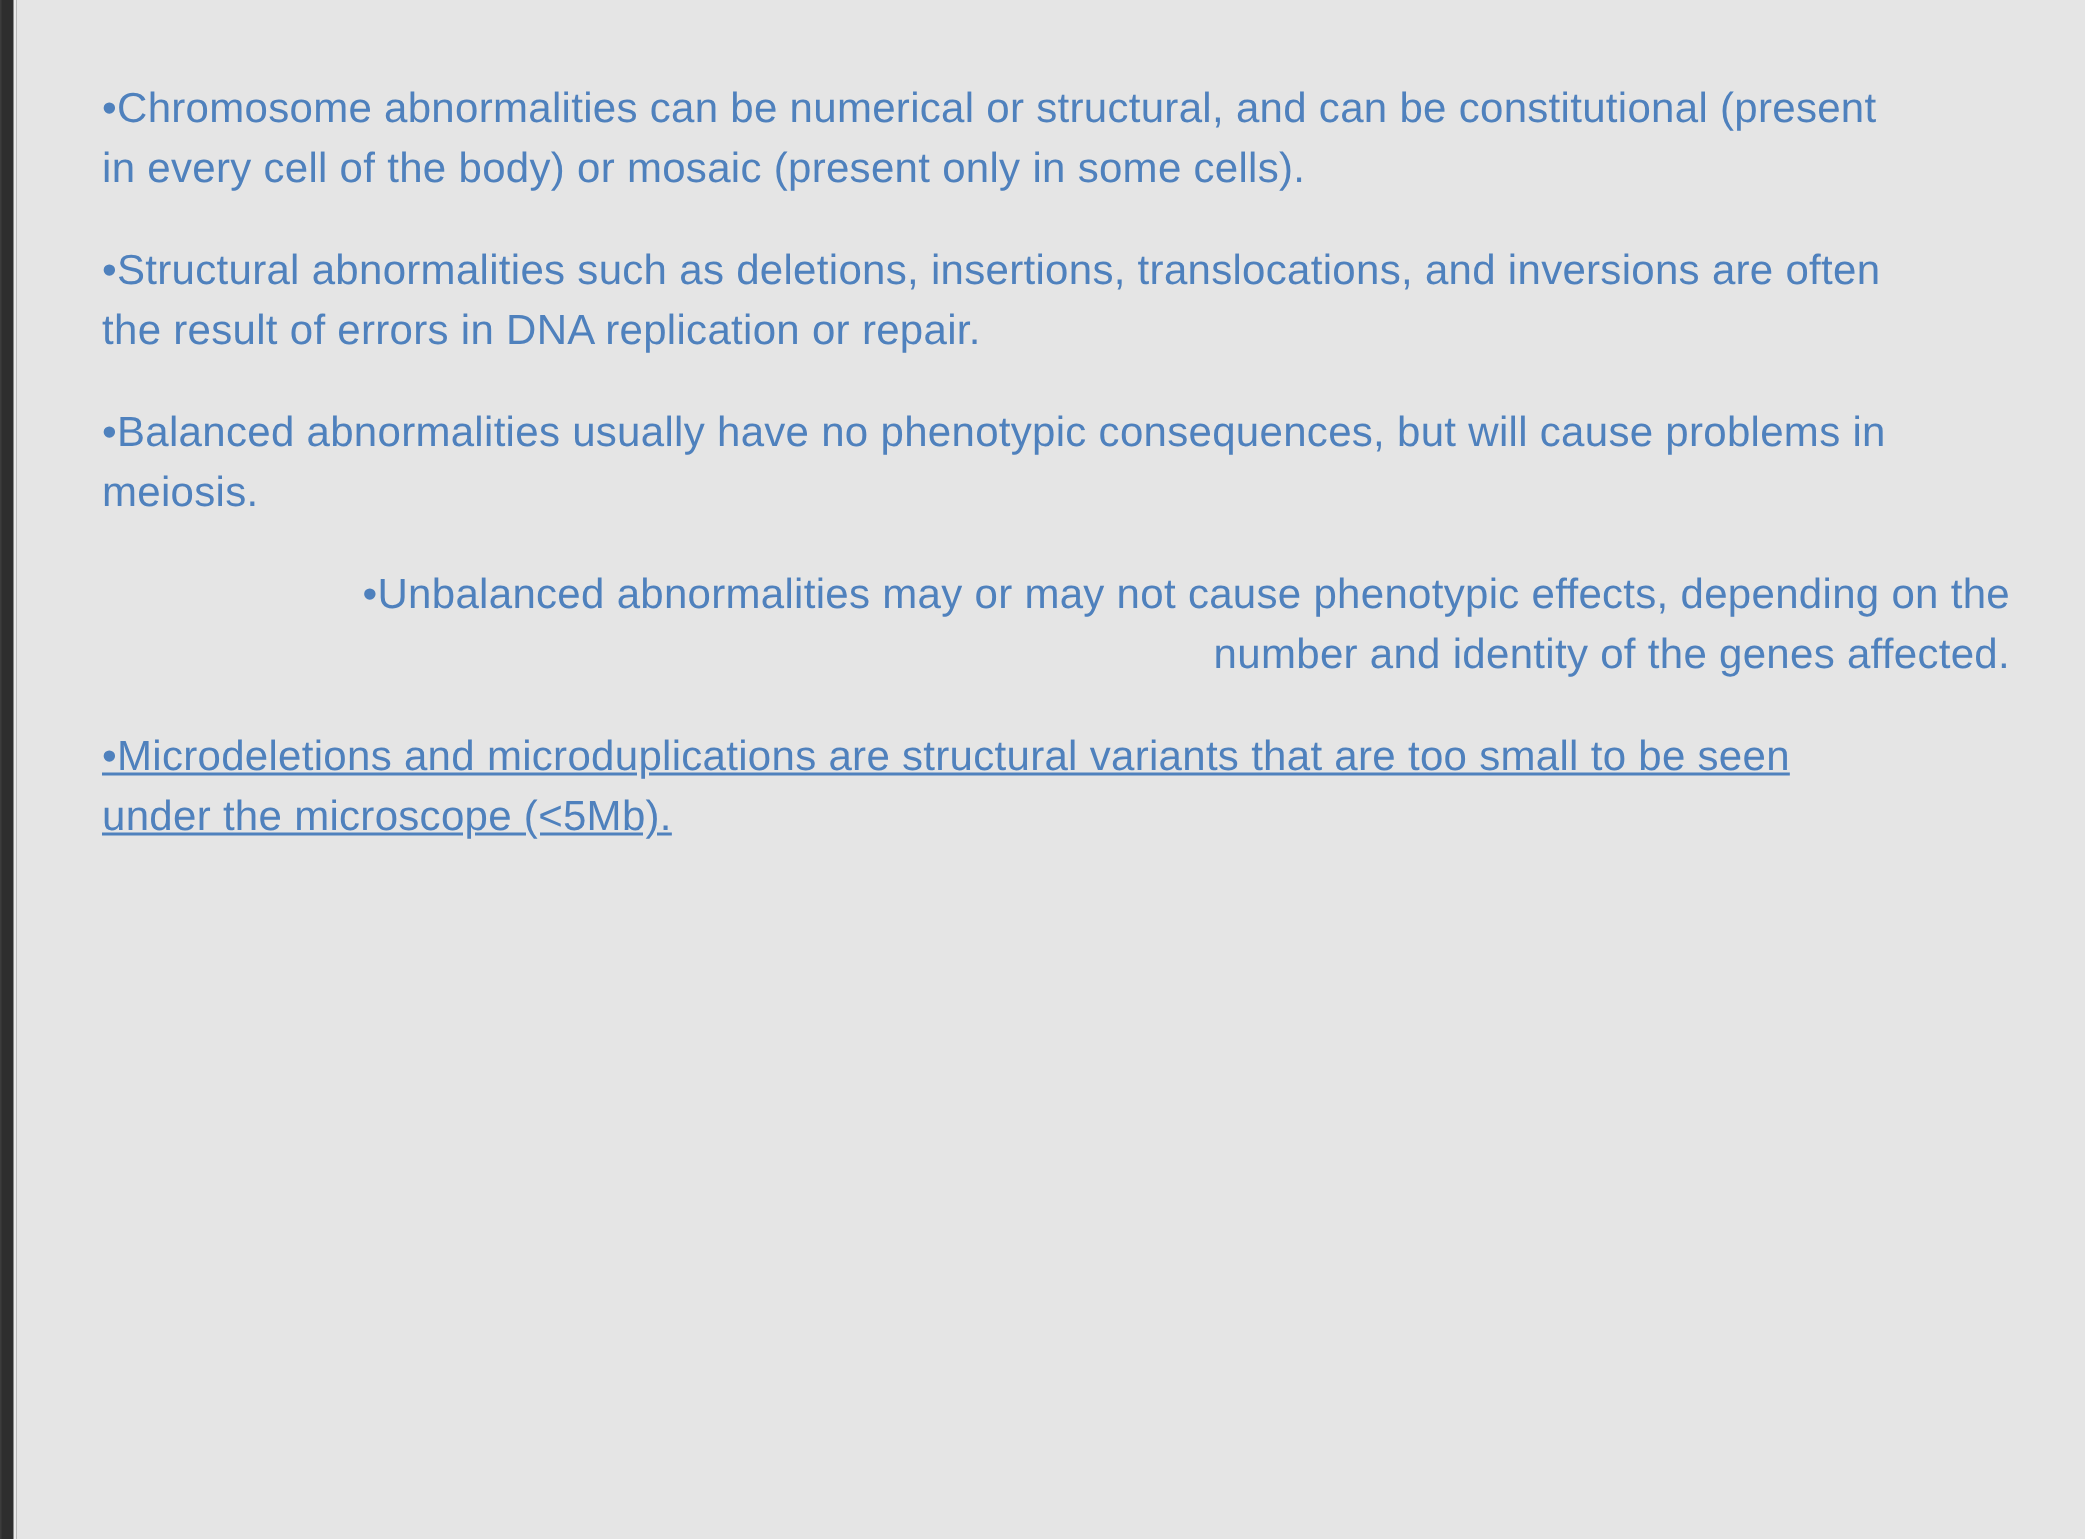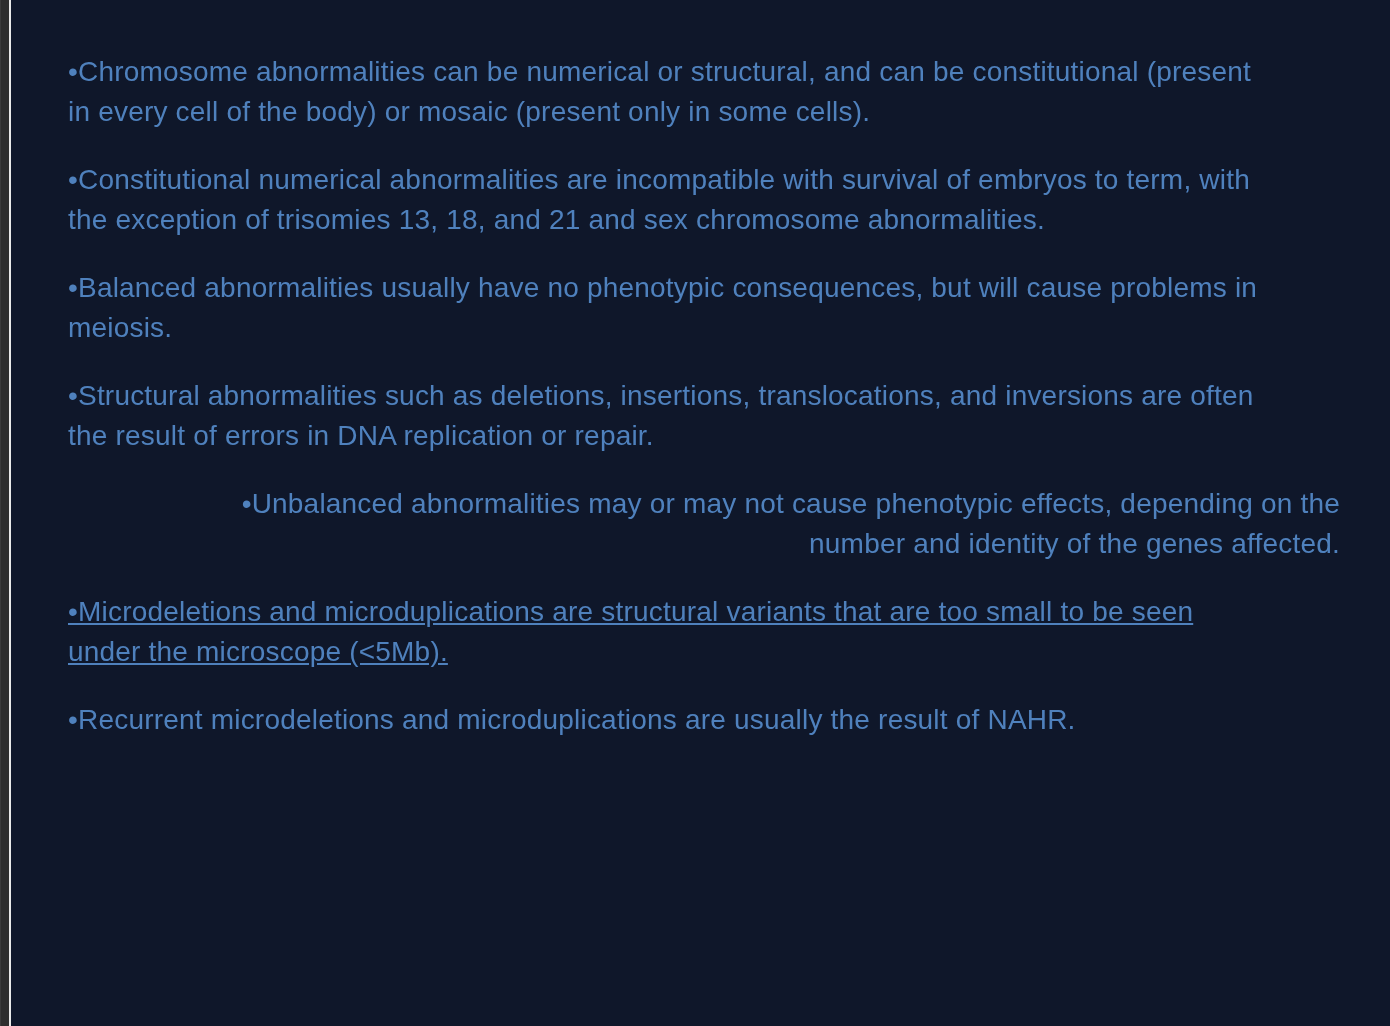--- a/index.html
+++ b/index.html
@@ -10,21 +10,21 @@
     width: 1390px;
     height: 1026px;
     background: #ffffff;
     overflow: hidden;
     font-family: "Liberation Sans", sans-serif;
   }
   .slide {
     position: relative;
     width: 1390px;
     height: 1026px;
-    background: #0f172a;
+    background: #e5e5e5;
     display: flex;
   }
   .edge-bar {
     flex: 0 0 8px;
     width: 8px;
     height: 100%;
     background: #2e2e2e;
     border-left: 1px solid #3c3c3c;
     border-right: 2px solid #e9e9e9;
     box-sizing: content-box;
@@ -44,25 +44,22 @@
   }
 </style>
 </head>
 <body style="background: rgb(255, 255, 255);">
 
 <div class="slide">
   <div class="edge-bar" style="background: rgb(46, 46, 46); border-right-color: rgb(233, 233, 233);"></div>
   <main class="content">
     <p style="color: rgb(79, 129, 189);">•Chromosome abnormalities can be numerical or structural, and can be constitutional (present
 in every cell of the body) or mosaic (present only in some cells).</p>
-    <p style="color: rgb(79, 129, 189);">•Constitutional numerical abnormalities are incompatible with survival of embryos to term, with
-the exception of trisomies 13, 18, and 21 and sex chromosome abnormalities.</p>
+    <p style="color: rgb(79, 129, 189);">•Structural abnormalities such as deletions, insertions, translocations, and inversions are often
+the result of errors in DNA replication or repair.</p>
     <p style="color: rgb(79, 129, 189);">•Balanced abnormalities usually have no phenotypic consequences, but will cause problems in
 meiosis.</p>
-    <p style="color: rgb(79, 129, 189);">•Structural abnormalities such as deletions, insertions, translocations, and inversions are often
-the result of errors in DNA replication or repair.</p>
     <p style="color: rgb(79, 129, 189); text-align: right;">•Unbalanced abnormalities may or may not cause phenotypic effects, depending on the
 number and identity of the genes affected.</p>
     <p style="color: rgb(79, 129, 189); text-decoration: underline;">•Microdeletions and microduplications are structural variants that are too small to be seen
 under the microscope (&lt;5Mb).</p>
-    <p style="color: rgb(79, 129, 189);">•Recurrent microdeletions and microduplications are usually the result of NAHR.</p>
   </main>
 </div>
 
 </body></html>

